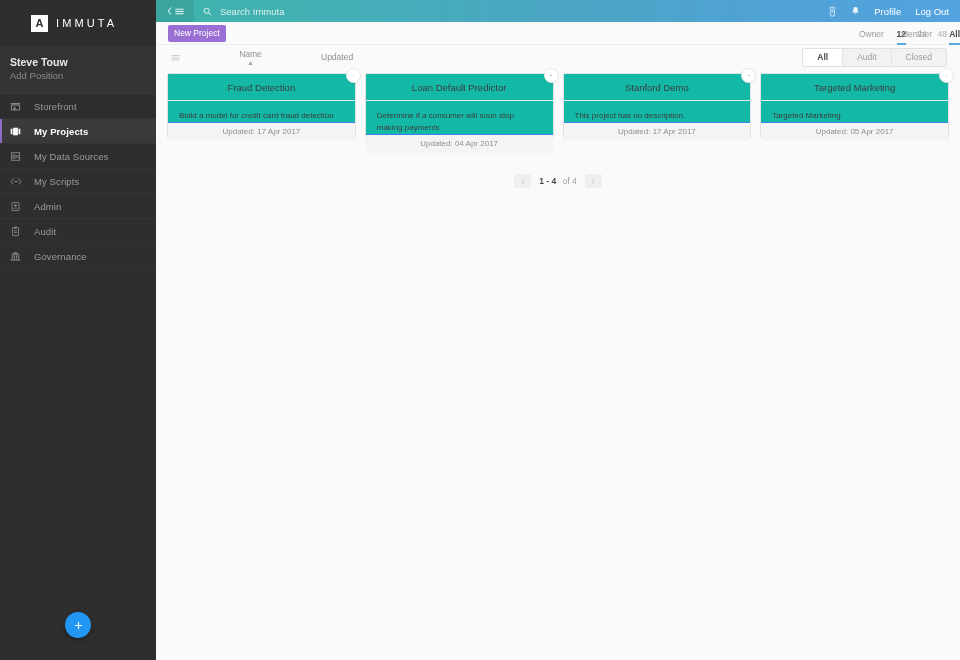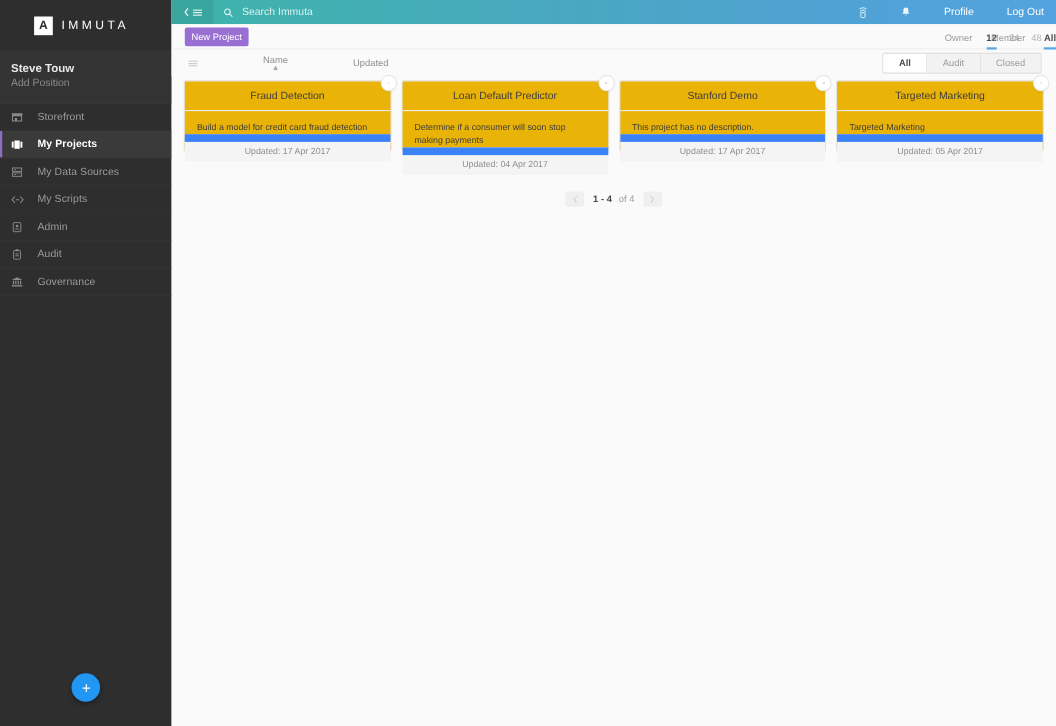--- a/index.html
+++ b/index.html
@@ -113,21 +113,21 @@
   .topbar-search .s-ico { opacity:.85; display:flex; }
   .search-input {
     background: transparent; border: 0; outline: 0;
     color: #ffffff;
     font-family: "Liberation Sans", sans-serif;
     font-size: 9.5px;
     margin-left: 8px;
     width: 300px;
   }
   .search-input::placeholder { color: rgba(255,255,255,.80); }
-  .topbar-right { display: flex; align-items: center; gap: 30px; padding-right: 11px; }
+  .topbar-right { display: flex; align-items: center; gap: 14px; padding-right: 11px; }
   .topbar-right .tb-ico { opacity:.9; display:flex; cursor:pointer; }
   .topbar-link { font-size: 9.5px; color: #ffffff; cursor: pointer; }
 
   
   .actionbar {
     height: 23px;
     background: #fafafa;
     display: flex; align-items: center;
     position: relative;
     border-bottom: 1px solid #eeeeee;
@@ -196,21 +196,21 @@
   .status-btn.active { background: #ffffff; color: #4a4a4a; font-weight: bold; }
 
   
   .cards {
     display: flex;
     gap: 9px;
     padding: 4px 11px 0 11px;
   }
   .card {
     flex: 1 1 0;
-    background: #eab308;
+    background: #14b8a6;
     border: 1px solid #e3e3e3;
     border-radius: 2px;
     position: relative;
     height: 65px;
     display: flex; flex-direction: column;
     cursor: pointer;
   }
   .card-title {
     text-align: center;
     font-size: 9.5px;
@@ -220,21 +220,21 @@
   }
   .card-desc {
     flex: 1;
     font-size: 8px;
     color: #3c3c3c;
     padding: 9px 11px 0;
     line-height: 12px;
   }
   .card-footer {
     background: #f4f4f4;
-    border-top: 7px solid #3b82f6;
+    border-top: 1px solid #3b82f6;
     text-align: center;
     font-size: 8px;
     color: #8e8e8e;
     padding: 4px 0 5px;
   }
   .card-menu {
     position: absolute; top: -6px; right: -6px;
     width: 15px; height: 15px; border-radius: 50%;
     background: #ffffff; border: 1px solid #e8e8e8;
     display: flex; align-items: center; justify-content: center;

